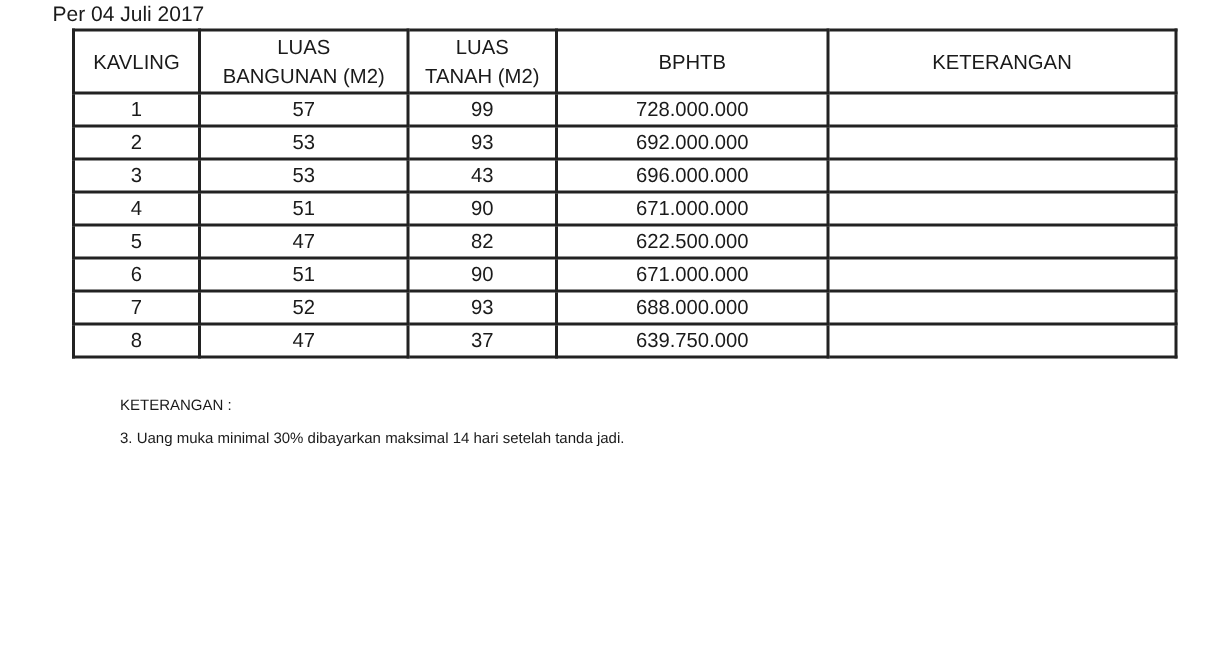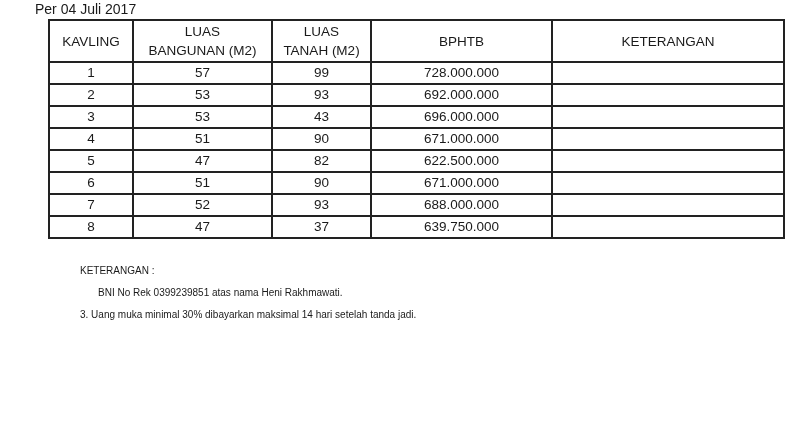--- a/index.html
+++ b/index.html
@@ -93,15 +93,14 @@
         <td class="c">47</td>
         <td class="c">37</td>
         <td class="r">639.750.000</td>
         <td></td>
       </tr>
     </tbody>
 </table>
 
 <div class="notes">
   <div class="ln">KETERANGAN :</div>
-  <div class="ln indent">BNI No Rek 0399239851 atas nama Heni Rakhmawati.</div>
   <div class="ln">3. Uang muka minimal 30% dibayarkan maksimal 14 hari setelah tanda jadi.</div>
 </div>
 
 </body></html>

